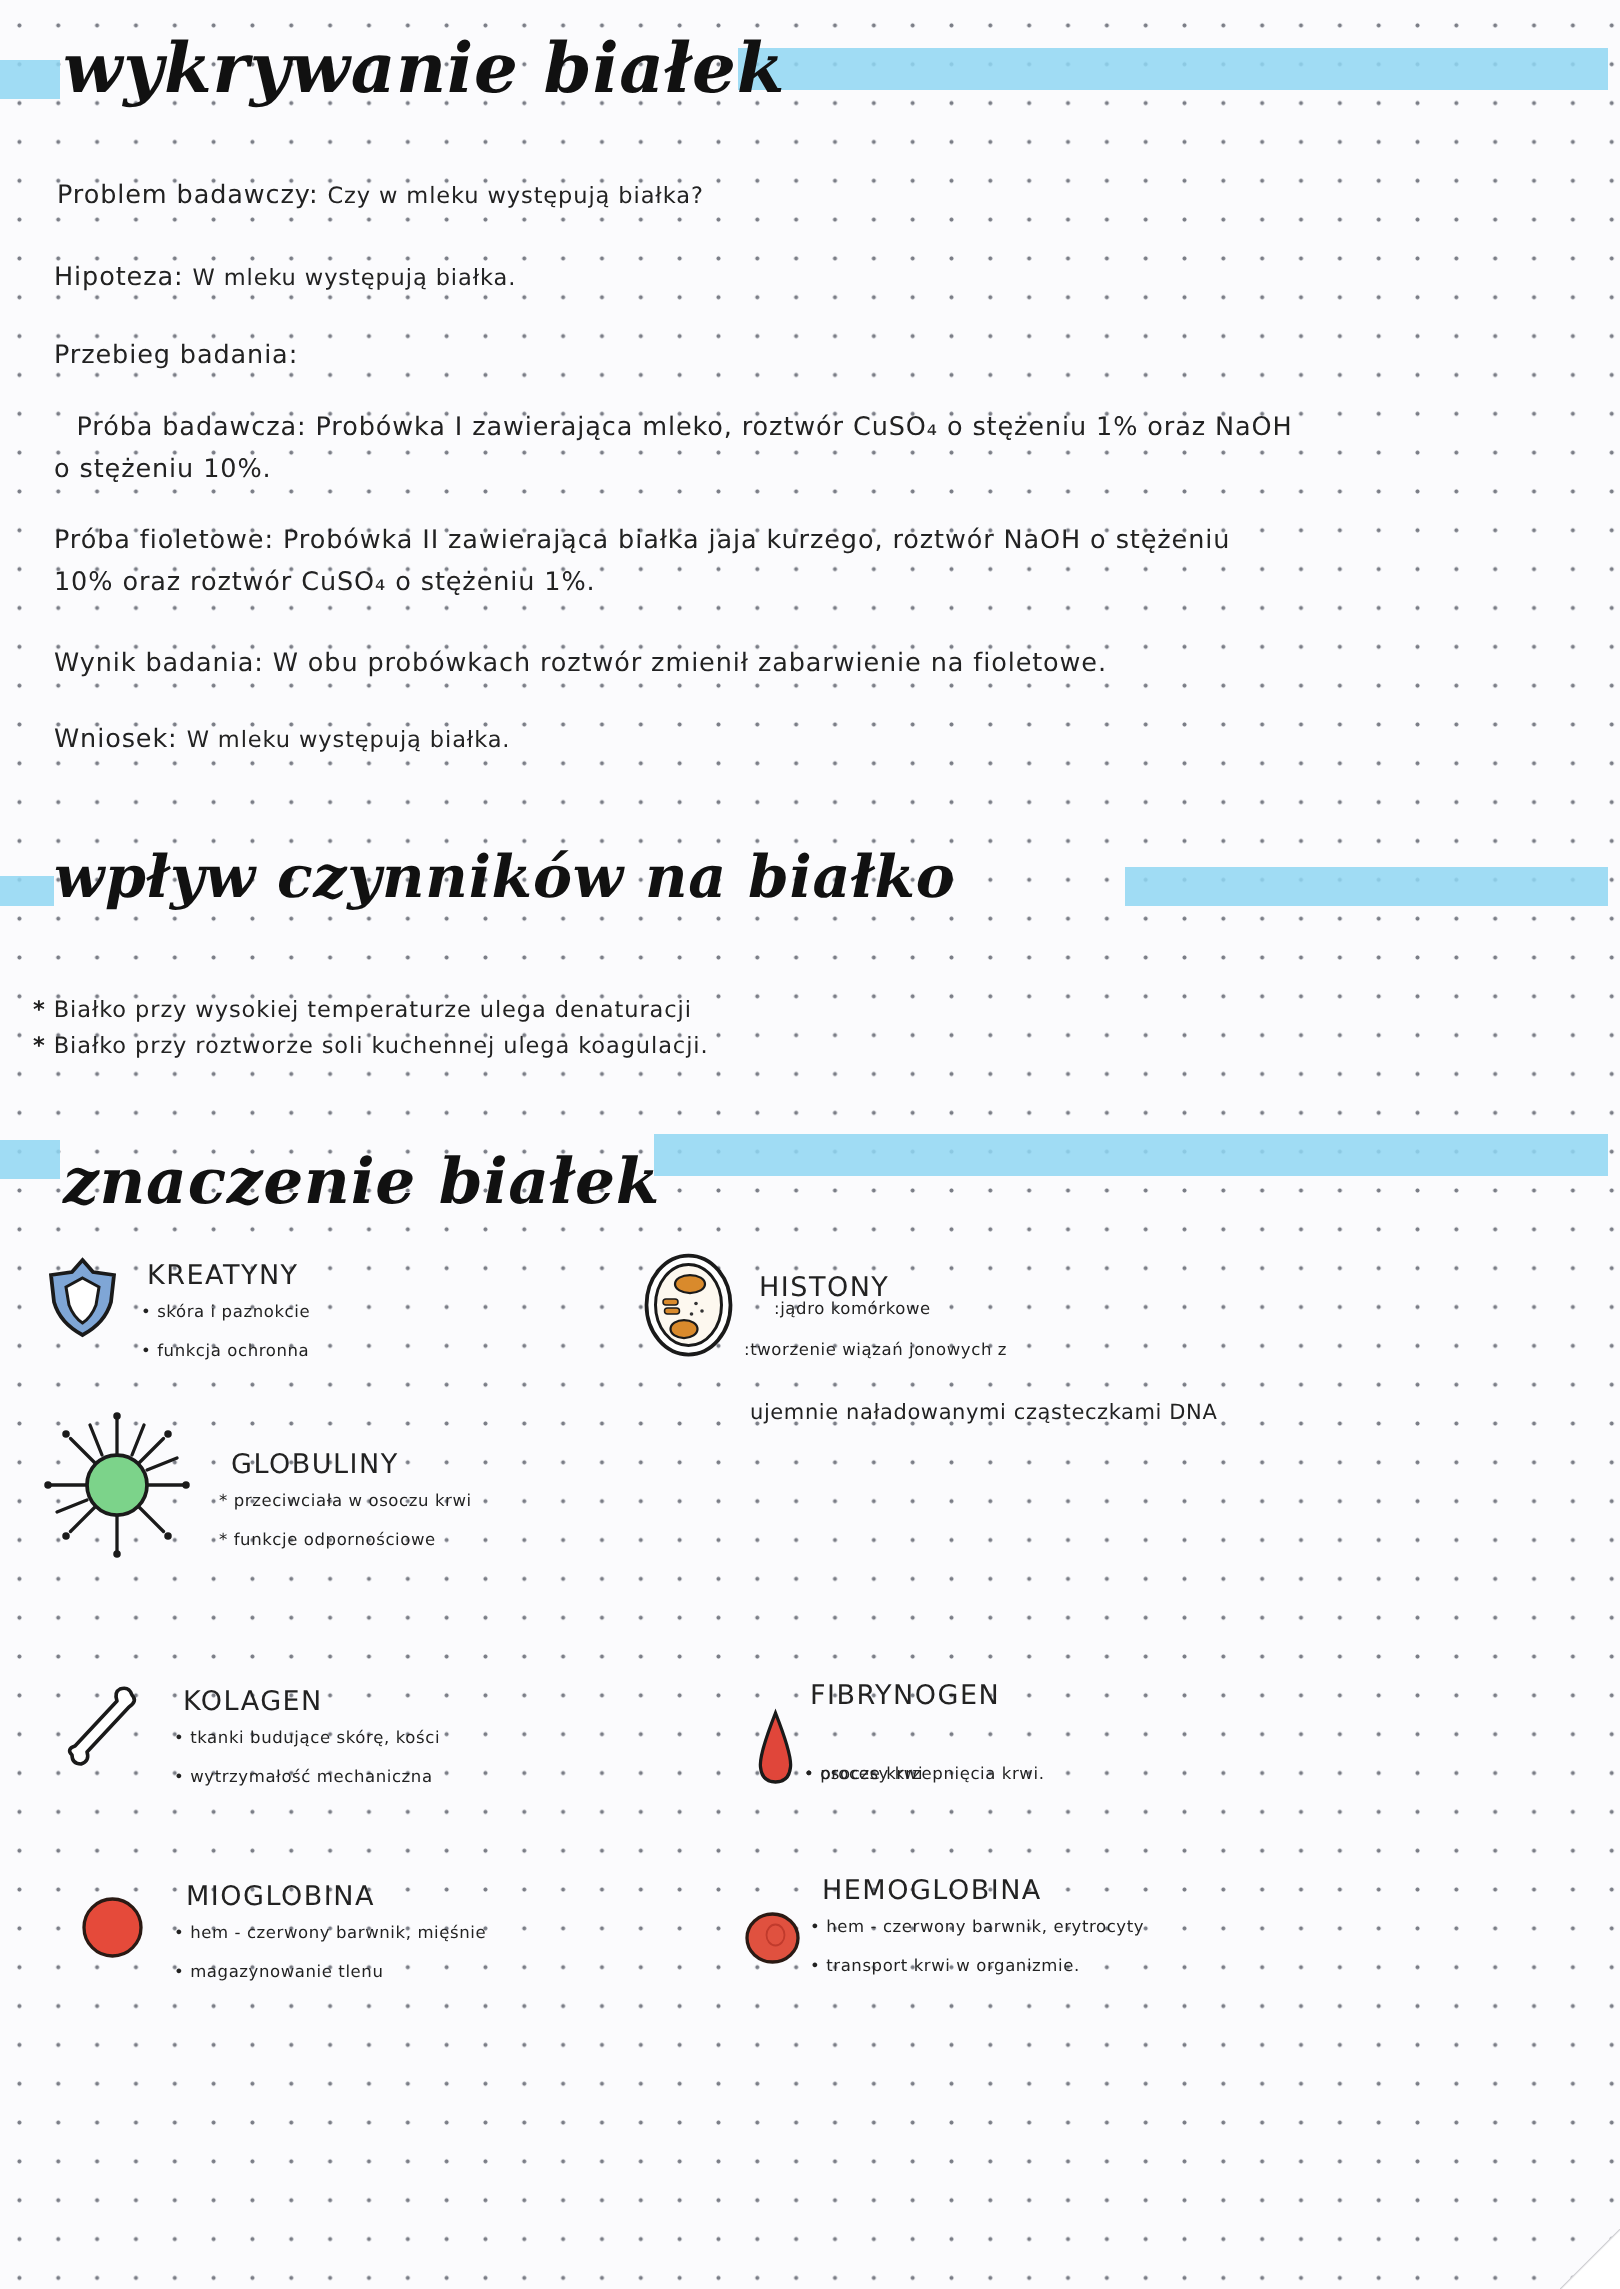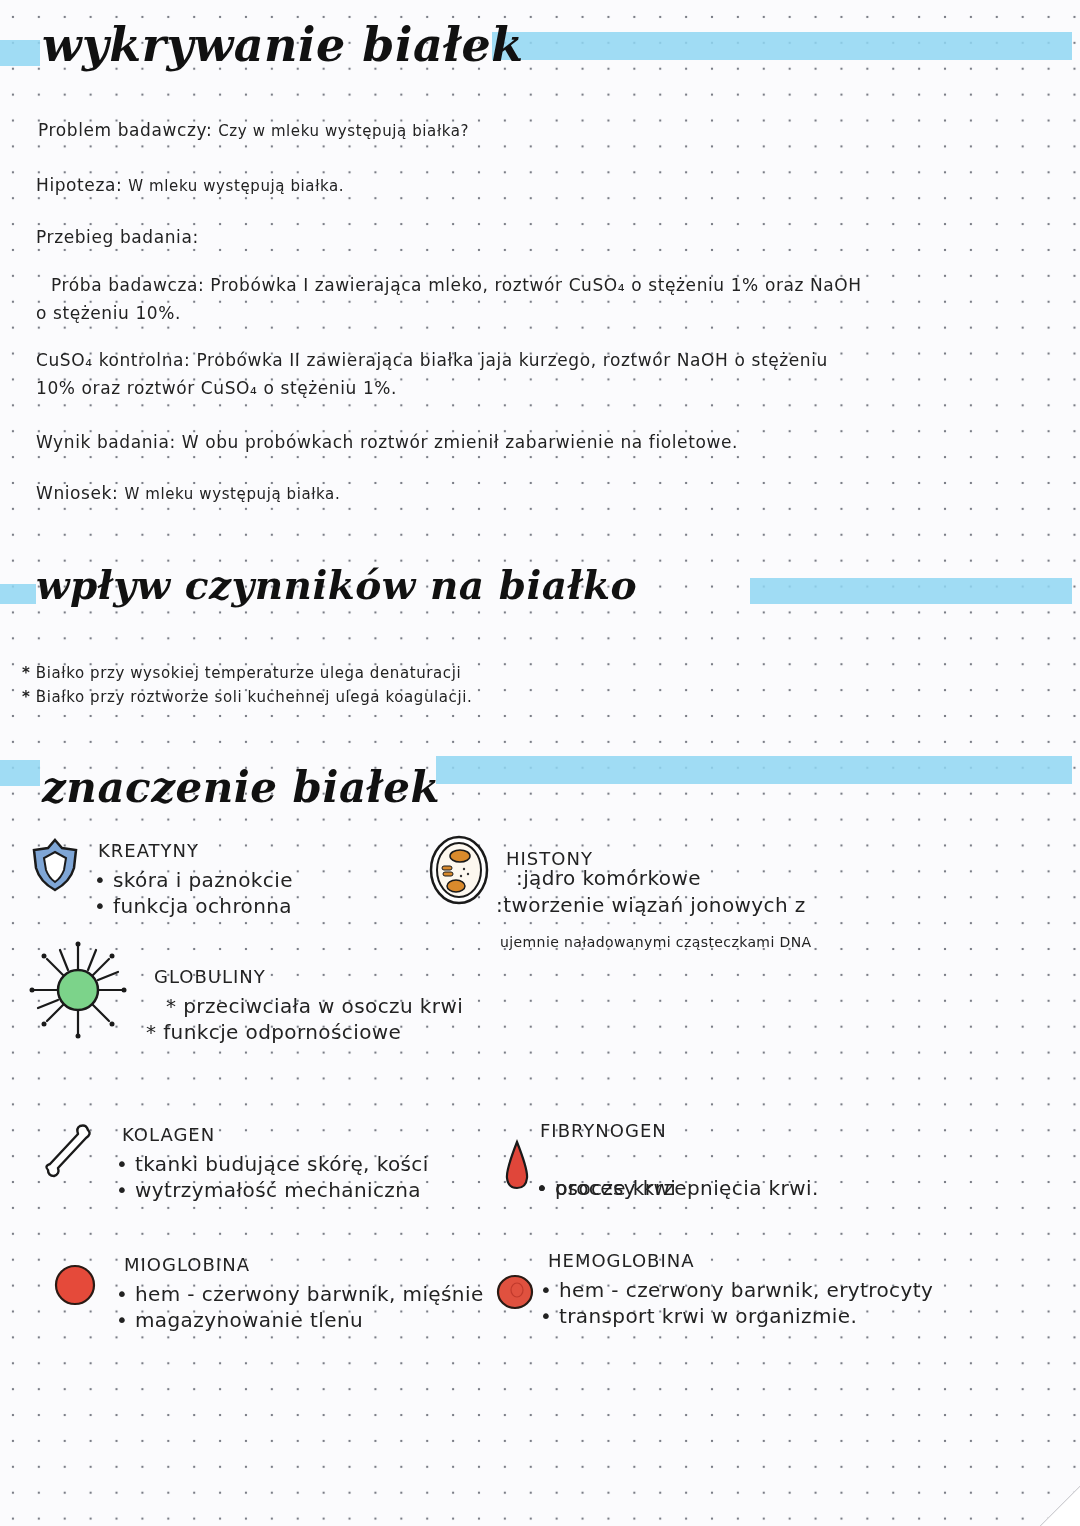--- a/index.html
+++ b/index.html
@@ -13,21 +13,21 @@
       color: #1e1e22;
     }
     .highlight { position: absolute; background: #8fd6f2; opacity: 0.85; }
     .heading {
       position: absolute; font-family: "DejaVu Serif", serif; font-style: italic;
       font-weight: bold; color: #111; letter-spacing: 0.5px; white-space: nowrap;
     }
     .line { position: absolute; font-size: 17px; white-space: nowrap; color: #222; letter-spacing: 0.6px; }
     .small { font-size: 15px; }
     .label { position: absolute; font-size: 18px; letter-spacing: 1px; color: #222; white-space: nowrap; }
-    .bullet { position: absolute; font-size: 20px; color: #222; white-space: nowrap; letter-spacing: 0.4px; }
+    .bullet { position: absolute; font-size: 11px; color: #222; white-space: nowrap; letter-spacing: 0.4px; }
     svg { position: absolute; overflow: visible; }
     .corner {
       position: absolute; right: 0; bottom: 0; width: 40px; height: 40px;
       background: linear-gradient(135deg, rgba(0,0,0,0) 49%, #d0d0d4 50%, #ffffff 52%);
     }
   </style>
 </head>
 <body>
 
 <div>
@@ -45,21 +45,21 @@
   </div>
   <div class="line" style="left:36px; top:227px;">Przebieg badania:</div>
 
   <div class="line" style="left:36px; top:275px;margin-left:15px;">
     <span>Próba badawcza:</span>
     <span>Probówka I zawierająca mleko, roztwór CuSO₄ o stężeniu 1% oraz NaOH</span>
   </div>
   <div class="line" style="left:36px; top:303px;">o stężeniu 10%.</div>
 
   <div class="line" style="left:36px; top:350px;">
-    <span>CuSO₄ kontrolna:</span>
+    <span>Próba fioletowe:</span>
     <span>Probówka II zawierająca białka jaja kurzego, roztwór NaOH o stężeniu</span>
   </div>
   <div class="line" style="left:36px; top:378px;">10% oraz roztwór CuSO₄ o stężeniu 1%.</div>
 
   <div class="line" style="left:36px; top:432px;">
     <span>Wynik badania:</span>
     <span>W obu probówkach roztwór zmienił zabarwienie na fioletowe.</span>
   </div>
   <div class="line" style="left:36px; top:483px;">
     <span>Wniosek:</span>
@@ -137,21 +137,21 @@
           <circle cx="94" cy="48" r="2.5"></circle>
           <circle cx="2" cy="48" r="2.5"></circle>
           <circle cx="48" cy="94" r="2.5"></circle>
         <circle cx="14" cy="14" r="2.5"></circle>
           <circle cx="82" cy="14" r="2.5"></circle>
           <circle cx="14" cy="82" r="2.5"></circle>
           <circle cx="82" cy="82" r="2.5"></circle>
       </g>
     </svg>
     <div class="label" style="left:154px; top:966px;">GLOBULINY</div>
-    <div class="bullet" style="left:146px; top:994px;margin-left:20px;">* przeciwciała w osoczu krwi</div>
+    <div class="bullet" style="left:146px; top:994px;">* przeciwciała w osoczu krwi</div>
     <div class="bullet" style="left:146px; top:1020px;">* funkcje odpornościowe</div>
   </div>
 
   <div>
     <svg style="left:44px; top:1122px;" width="50" height="56" viewBox="0 0 50 56">
       <path d="M36 4 Q42 2 44 8 Q48 12 42 16 L14 46 Q16 52 10 54 Q4 54 4 48 Q0 44 6 42 L34 12 Q32 6 36 4 Z" fill="#fff" stroke="#1a1a1a" stroke-width="2.4" stroke-linejoin="round"></path>
     </svg>
     <div class="label" style="left:122px; top:1124px;">KOLAGEN</div>
     <div class="bullet" style="left:116px; top:1152px;">• tkanki budujące skórę, kości</div>
     <div class="bullet" style="left:116px; top:1178px;">• wytrzymałość mechaniczna</div>

